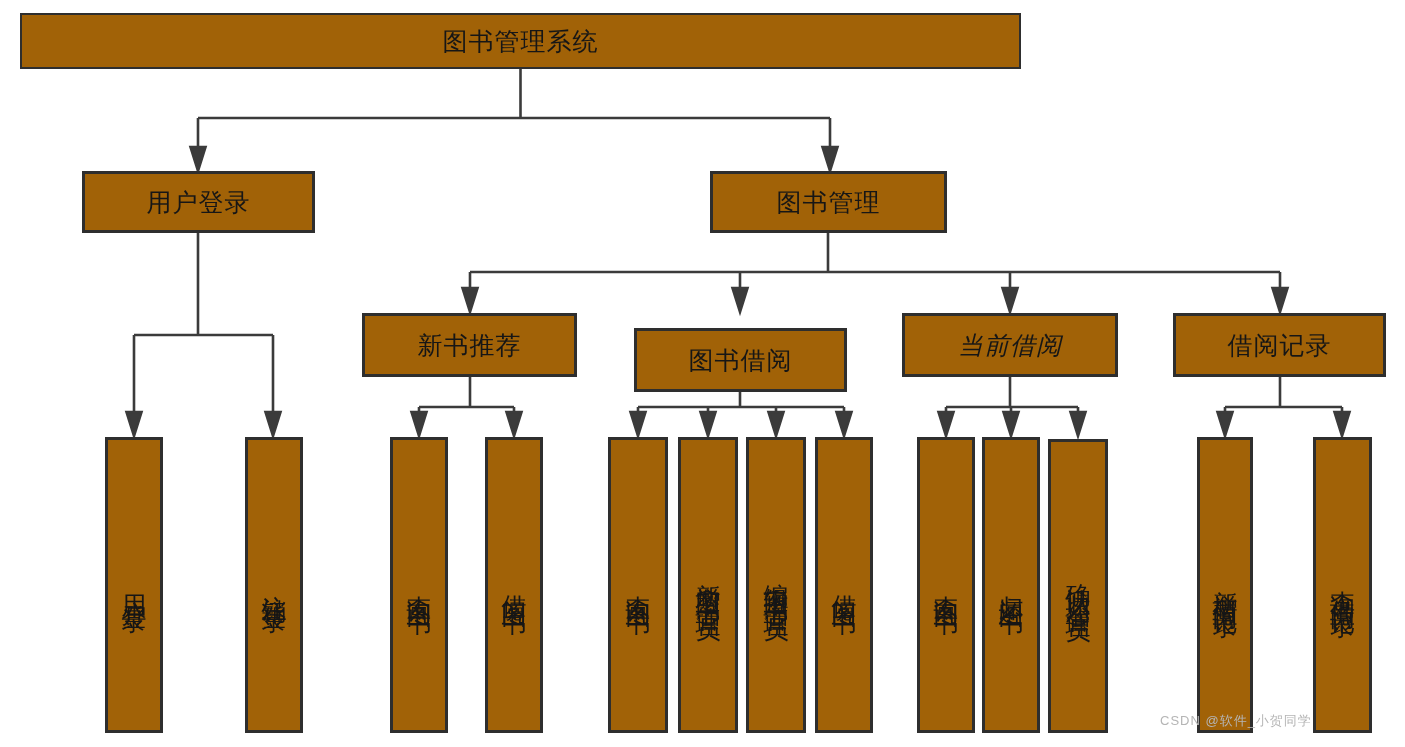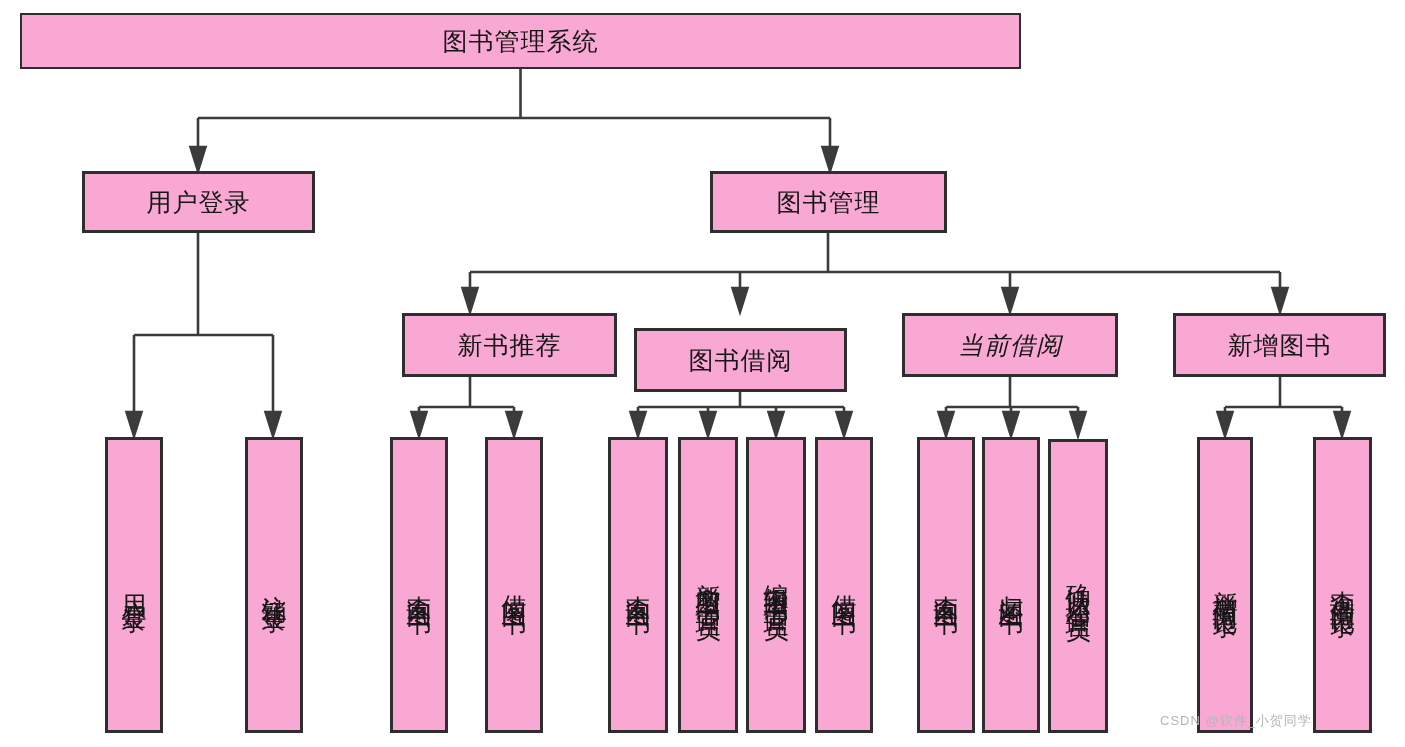--- a/index.html
+++ b/index.html
@@ -3,21 +3,21 @@
 <meta charset="utf-8">
 <style>
   html,body { margin:0; padding:0; background:#ffffff; }
   .canvas {
     position:relative; width:1405px; height:747px; background:#ffffff;
     font-family:"Liberation Sans","DejaVu Sans",sans-serif; overflow:hidden;
   }
   svg.wires { position:absolute; left:0; top:0; width:1405px; height:747px; z-index:1; }
   .node {
     position:absolute; box-sizing:border-box; z-index:2;
-    background:#f9a8d4; border:3px solid #2e2e2e; color:#161616;
+    background:#a16207; border:3px solid #2e2e2e; color:#161616;
     display:flex; align-items:center; justify-content:center; text-align:right;
   }
   .node.root-box { border-width:2px; }
   .root-box .label { font-size:27px; letter-spacing:2px; }
   .h .label { font-size:25px; letter-spacing:1px; white-space:nowrap; }
   .v .label {
     writing-mode:vertical-rl; text-orientation:mixed;
     font-size:25px; letter-spacing:5px; line-height:1;
   }
   .watermark {
@@ -77,31 +77,31 @@
     <span class="label">图书管理系统</span>
   </div>
 
   <div class="node h" style="left:82px; top:171px; width:233px; height:62px;">
     <span class="label">用户登录</span>
   </div>
   <div class="node h" style="left:710px; top:171px; width:237px; height:62px;">
     <span class="label">图书管理</span>
   </div>
 
-  <div class="node h" style="left:362px; top:313px; width:215px; height:64px;margin-left:40px;">
+  <div class="node h" style="left:362px; top:313px; width:215px; height:64px;">
     <span class="label">新书推荐</span>
   </div>
   <div class="node h" style="left:634px; top:328px; width:213px; height:64px;">
     <span class="label">图书借阅</span>
   </div>
   <div class="node h" style="left:902px; top:313px; width:216px; height:64px;font-style:italic;">
     <span class="label">当前借阅</span>
   </div>
   <div class="node h" style="left:1173px; top:313px; width:213px; height:64px;">
-    <span class="label">新增图书</span>
+    <span class="label">借阅记录</span>
   </div>
 
   <div class="node v" style="left:105px; top:437px; width:58px; height:296px;">
     <span class="label">用户登录</span>
   </div>
   <div class="node v" style="left:245px; top:437px; width:58px; height:296px;">
     <span class="label">注销登录</span>
   </div>
 
   <div class="node v" style="left:390px; top:437px; width:58px; height:296px;">

